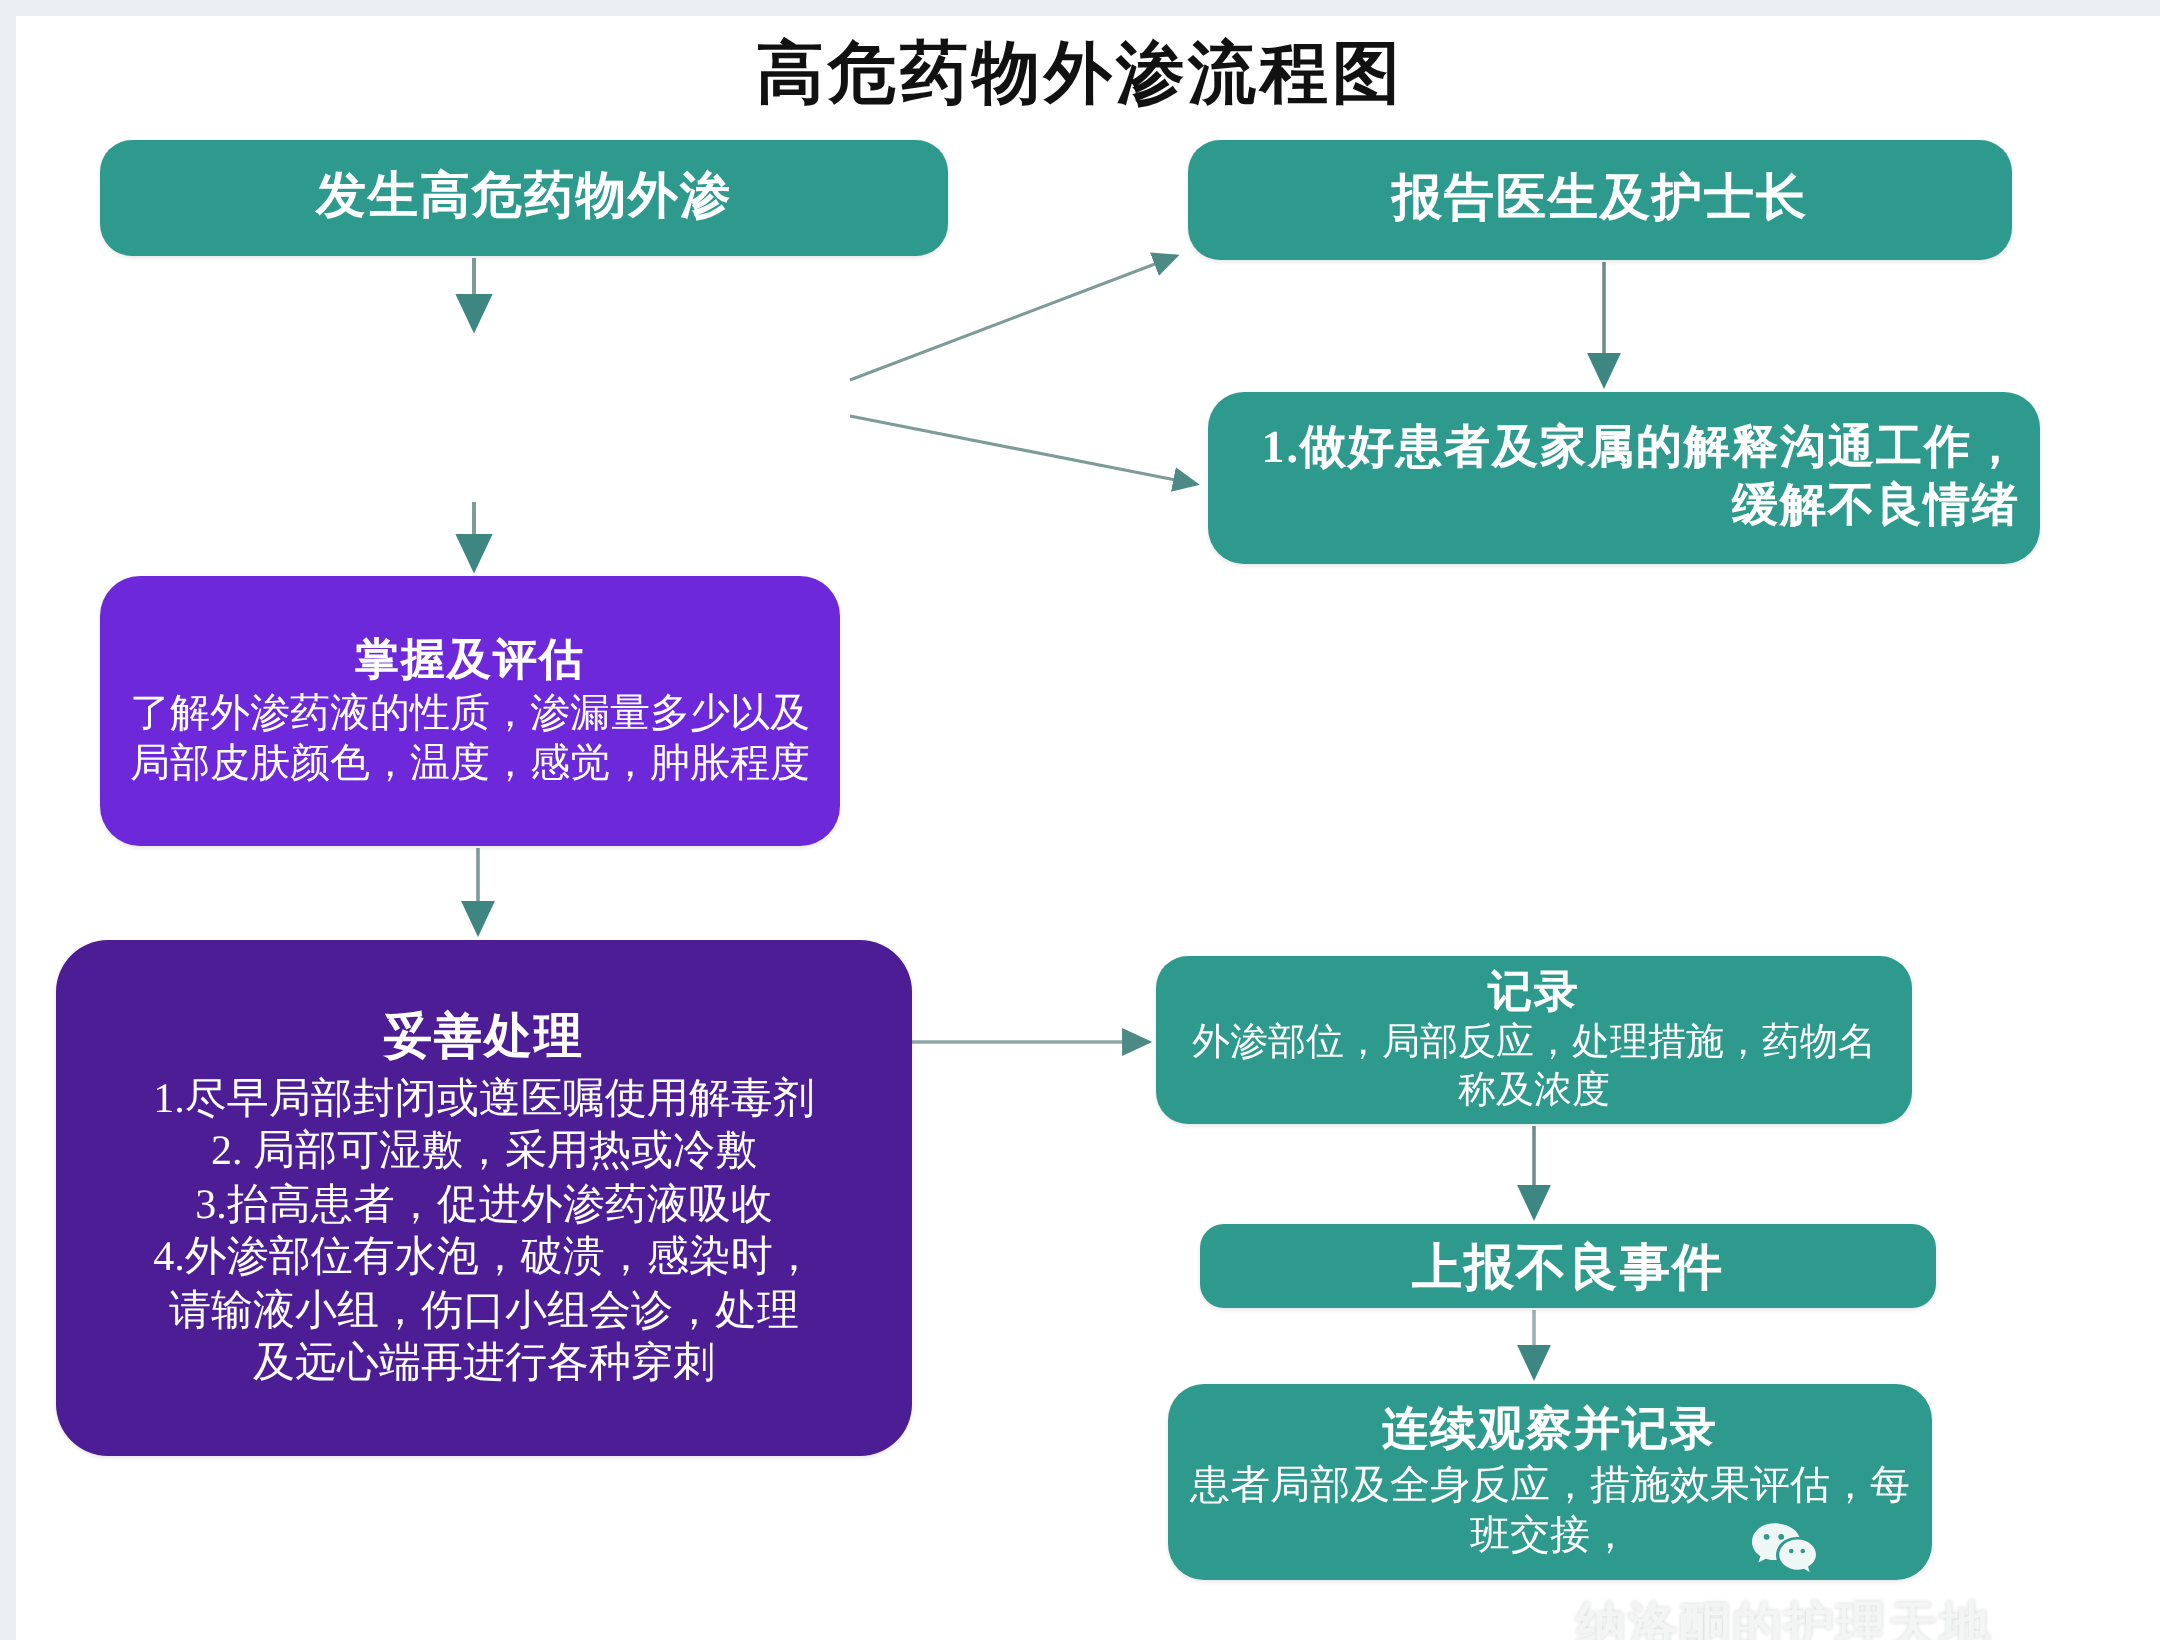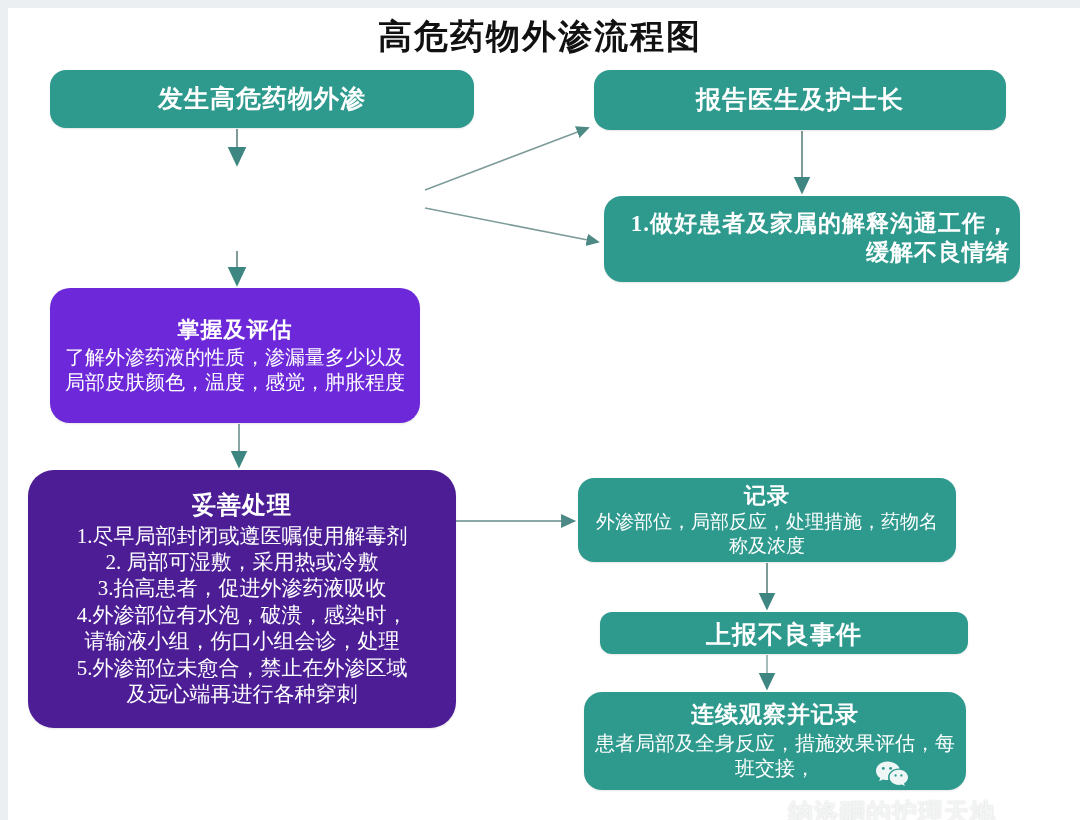--- a/index.html
+++ b/index.html
@@ -179,21 +179,20 @@
   </div>
 
   <div class="node n-treat" style="background: #4c1d95; color: rgb(255, 255, 255);">
     <div class="hd">妥善处理</div>
     <div class="bd">
         <div>1.尽早局部封闭或遵医嘱使用解毒剂</div>
         <div>2. 局部可湿敷，采用热或冷敷</div>
         <div>3.抬高患者，促进外渗药液吸收</div>
         <div>4.外渗部位有水泡，破溃，感染时，</div>
         <div>请输液小组，伤口小组会诊，处理</div>
-        <div>5.外渗部位未愈合，禁止在外渗区域</div>
         <div>及远心端再进行各种穿刺</div>
       </div>
   </div>
 
   <div class="node n-report" style="background: rgb(46, 154, 142); color: rgb(255, 255, 255);">
     <div class="hd">报告医生及护士长</div>
   </div>
 
   <div class="node n-comm" style="background: rgb(46, 154, 142); color: rgb(255, 255, 255); text-align: right;">
     <div class="hd">1.做好患者及家属的解释沟通工作，缓解不良情绪</div>

